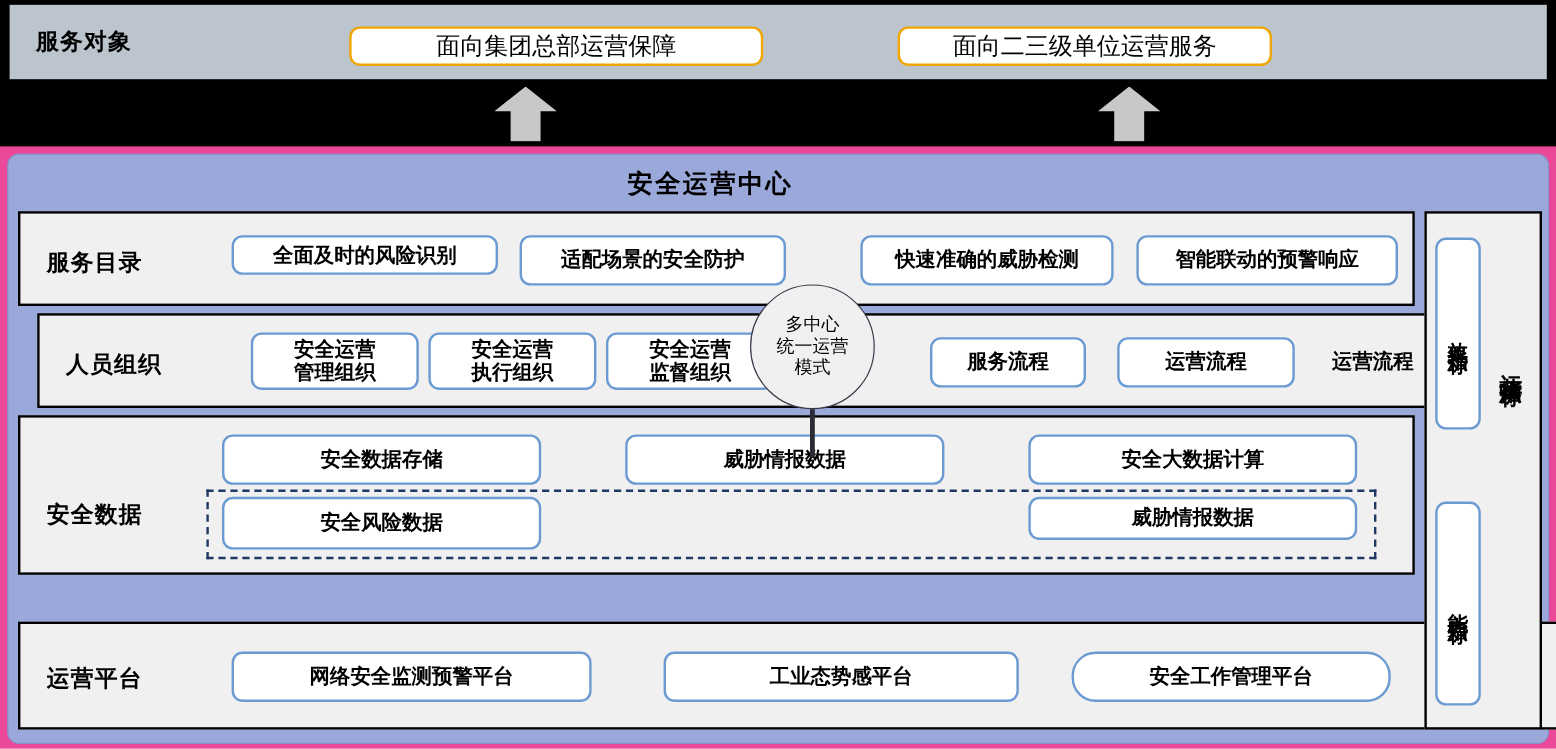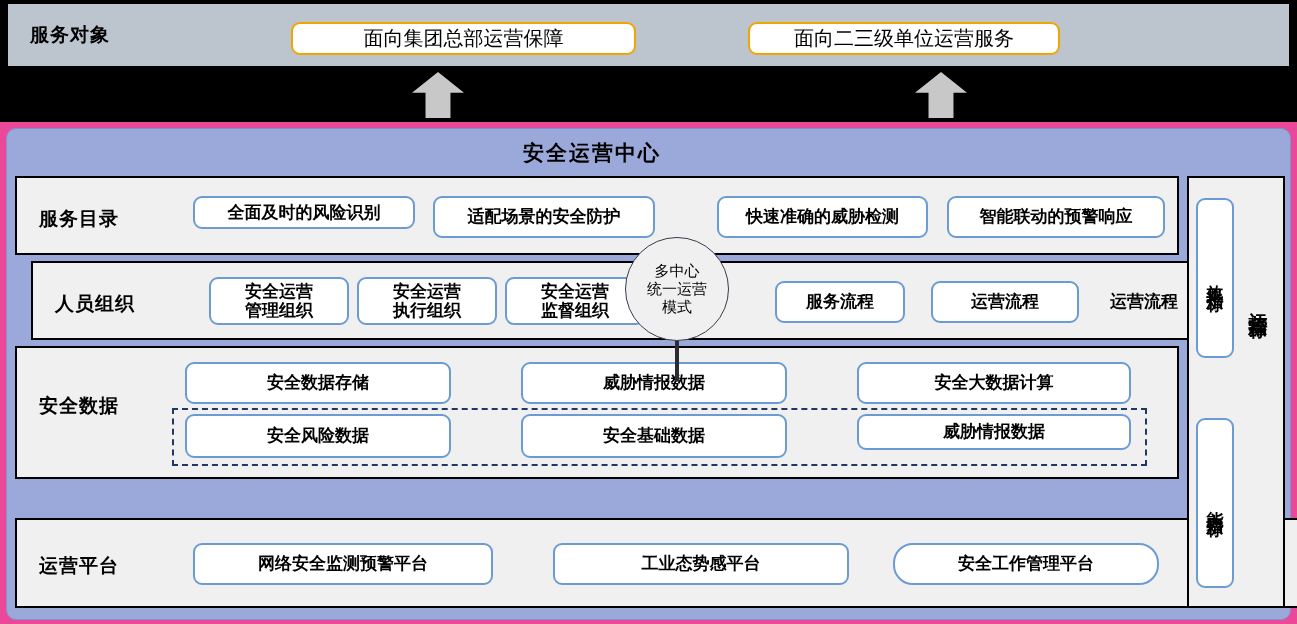--- a/index.html
+++ b/index.html
@@ -221,30 +221,29 @@
       <div class="bbox" style="left:176px; top:14px; width:140px; height:48px;">安全运营<br>管理组织</div>
       <div class="bbox" style="left:324px; top:14px; width:140px; height:48px;">安全运营<br>执行组织</div>
       <div class="bbox" style="left:472px; top:14px; width:140px; height:48px;">安全运营<br>监督组织</div>
 
       <div class="bbox" style="left:742px; top:18px; width:130px; height:42px;">服务流程</div>
       <div class="bbox" style="left:898px; top:18px; width:148px; height:42px;">运营流程</div>
       <div class="bbox plain" style="left:1056px; top:18px; width:110px; height:42px;">运营流程</div>
     </div>
 
     <div class="section" id="sec-data">
-      <div class="sec-label" style="left:22px; top:45px;text-align:center;">安全数据</div>
+      <div class="sec-label" style="left:22px; top:68px;text-align:center;">安全数据</div>
 
       <div class="bbox" style="left:168px; top:14px; width:266px; height:42px;">安全数据存储</div>
       <div class="bbox" style="left:504px; top:14px; width:266px; height:42px;">威胁情报数据</div>
       <div class="bbox" style="left:840px; top:14px; width:274px; height:42px;">安全大数据计算</div>
 
       <div class="dashed-group" style="left:155px; top:60px; width:975px; height:58px;"></div>
 
       <div class="bbox" style="left:168px; top:66px; width:266px; height:44px;">安全风险数据</div>
-      <div class="bbox" style="left:504px; top:66px; width:266px; height:44px;">安全基础数据</div>
       <div class="bbox" style="left:840px; top:66px; width:274px; height:36px;">威胁情报数据</div>
     </div>
 
     <div class="section" id="sec-platform">
       <div class="sec-label" style="left:22px; top:33px;">运营平台</div>
 
       <div class="bbox" style="left:176px; top:23px; width:300px; height:42px;">网络安全监测预警平台</div>
       <div class="bbox" style="left:536px; top:23px; width:296px; height:42px;">工业态势感平台</div>
       <div class="bbox" style="left:876px; top:23px; width:266px; height:42px;border-radius:20px;">安全工作管理平台</div>
     </div>

